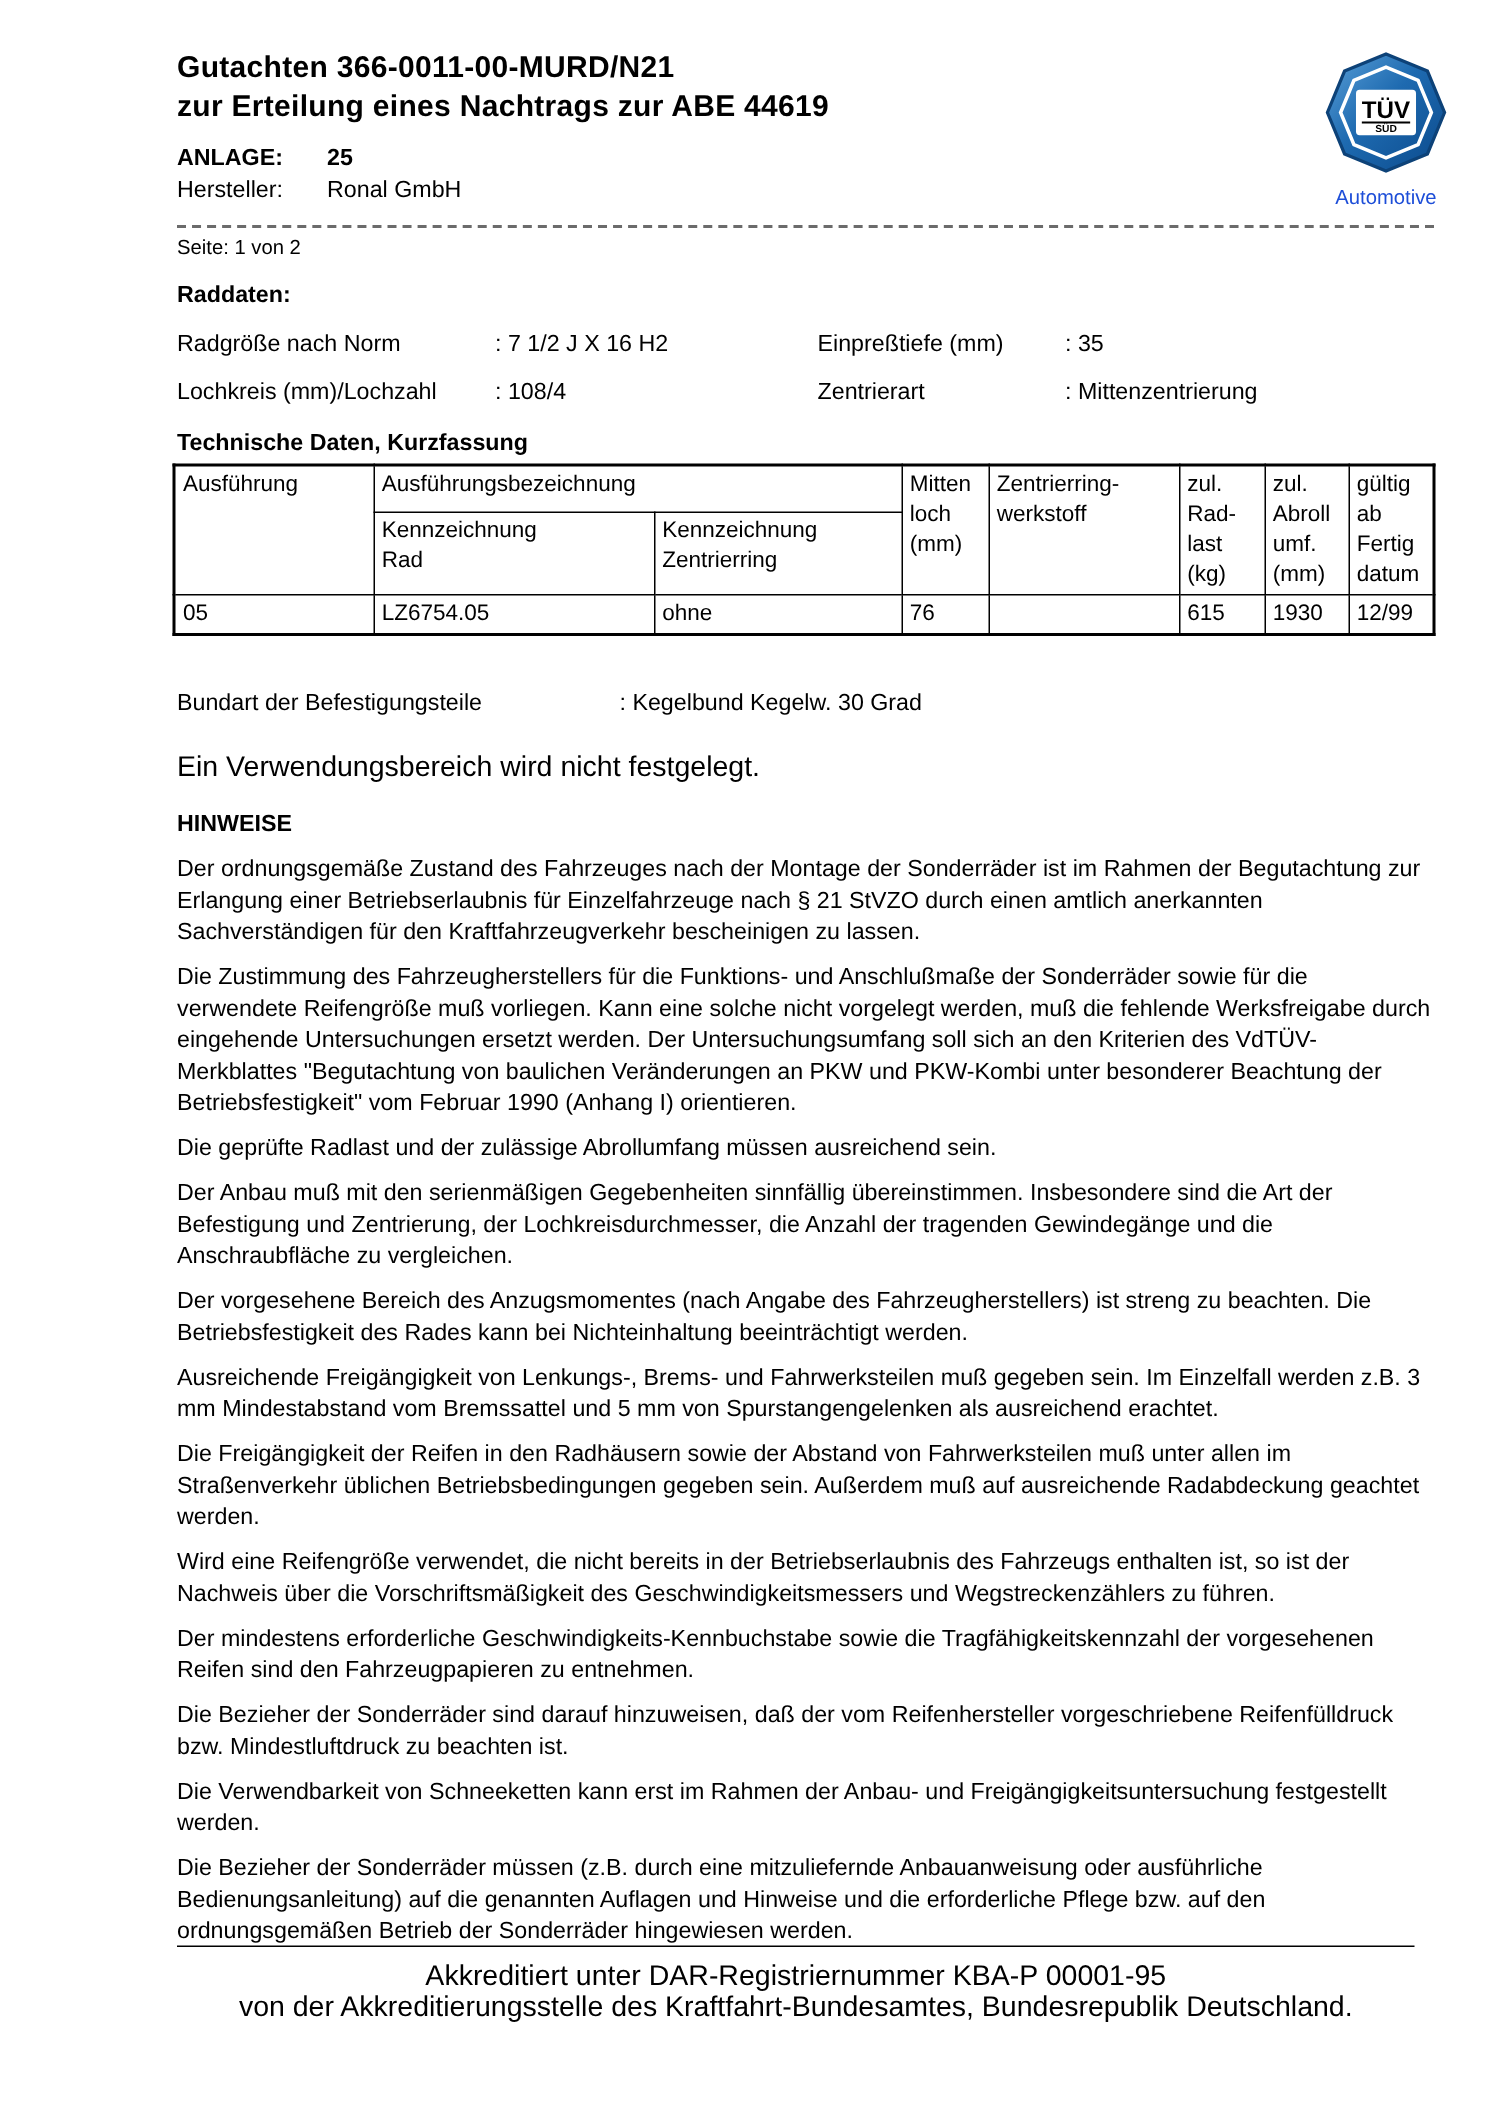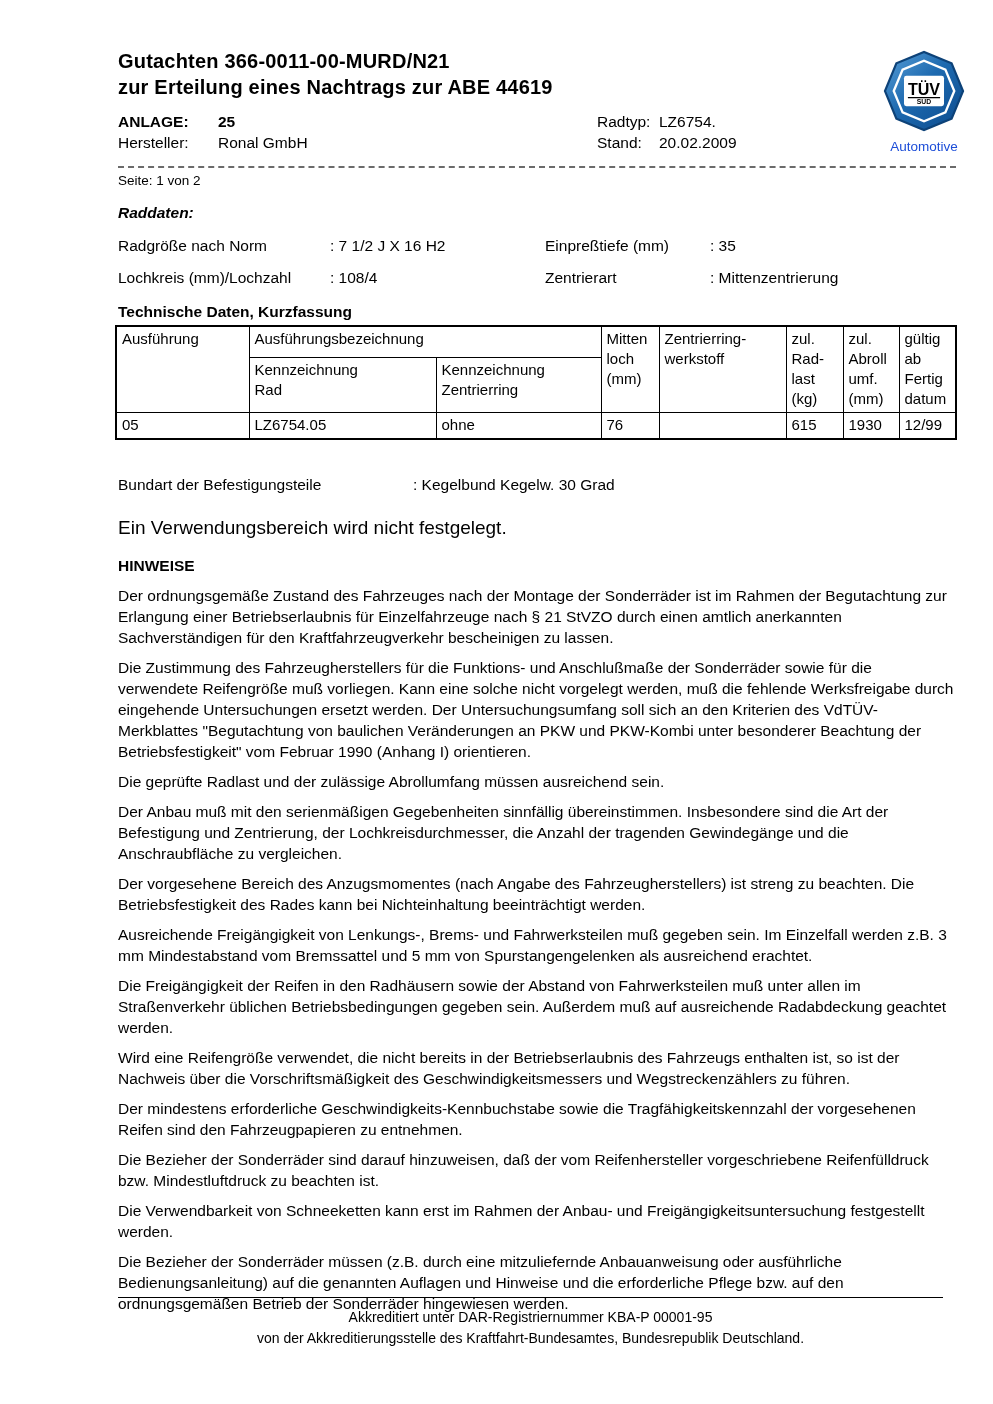--- a/index.html
+++ b/index.html
@@ -8,21 +8,21 @@
     font-family: "Liberation Sans", "DejaVu Sans", sans-serif;
     color: #000;
     -webkit-font-smoothing: antialiased;
   }
   .page {
     position: relative;
     width: 993px;
     height: 1404px;
     margin: 0 auto;
     background: #fff;
-    padding: 48px 37px 0 118px;
+    padding: 32px 37px 0 118px;
     overflow: hidden;
   }
   
   .doc-header { position: relative; }
   .title-line {
     font-size: 20px;
     font-weight: bold;
     line-height: 26px;
     letter-spacing: 0.2px;
   }
@@ -56,21 +56,21 @@
     margin-top: 5px;
     text-align: left;
     font-size: 13.5px;
   }
   
   .section-heading {
     font-size: 15.5px;
     font-weight: bold;
     line-height: 21px;
   }
-  .raddaten-heading { margin-top: 14px; font-style: italic; }
+  .raddaten-heading { margin-top: 14px; }
   .rd-grid {
     display: grid;
     grid-template-columns: 212px 215px 165px 1fr;
     row-gap: 11px;
     margin-top: 12px;
     font-size: 15.5px;
     line-height: 21px;
   }
   .tech-heading { margin-top: 13px; }
   
@@ -121,21 +121,21 @@
   }
   
   .doc-footer {
     position: absolute;
     left: 118px;
     right: 50px;
     top: 1297px;
     border-top: 1.5px solid #000;
     padding-top: 9px;
     text-align: center;
-    font-size: 14px;
+    font-size: 19px;
     line-height: 21px;
   }
 </style>
 </head>
 <body>
 
 <div class="page">
 
   <header class="doc-header">
     <div>
@@ -145,30 +145,20 @@
 
     <div class="meta-row">
       <div class="meta-left">
         <div class="meta-line bold">
           <span class="ml-label">ANLAGE:</span>
           <span>25</span>
         </div>
         <div class="meta-line">
           <span class="ml-label">Hersteller:</span>
           <span>Ronal GmbH</span>
-        </div>
-      </div>
-      <div class="meta-right">
-        <div class="meta-line">
-          <span class="mr-label">Radtyp:</span>
-          <span>LZ6754.</span>
-        </div>
-        <div class="meta-line">
-          <span class="mr-label">Stand:</span>
-          <span>20.02.2009</span>
         </div>
       </div>
     </div>
 
     <div class="logo-block">
       <svg width="82" height="82" viewBox="0 0 84 84" aria-hidden="true">
         <defs>
           <linearGradient id="og" x1="0" y1="0" x2="1" y2="1">
             <stop offset="0" stop-color="#5aa0d8"></stop>
             <stop offset="0.45" stop-color="#1e6ab0"></stop>

